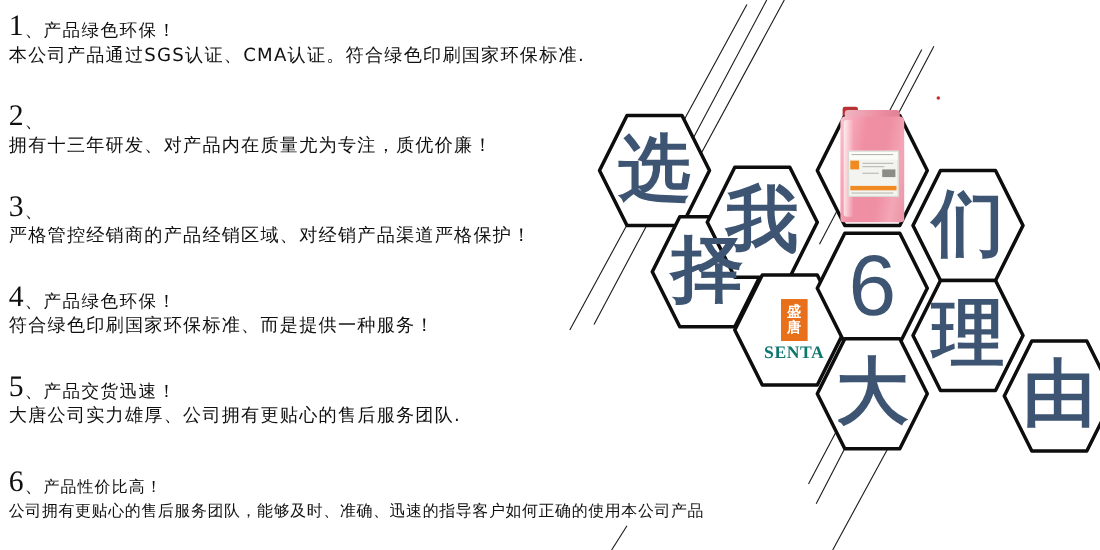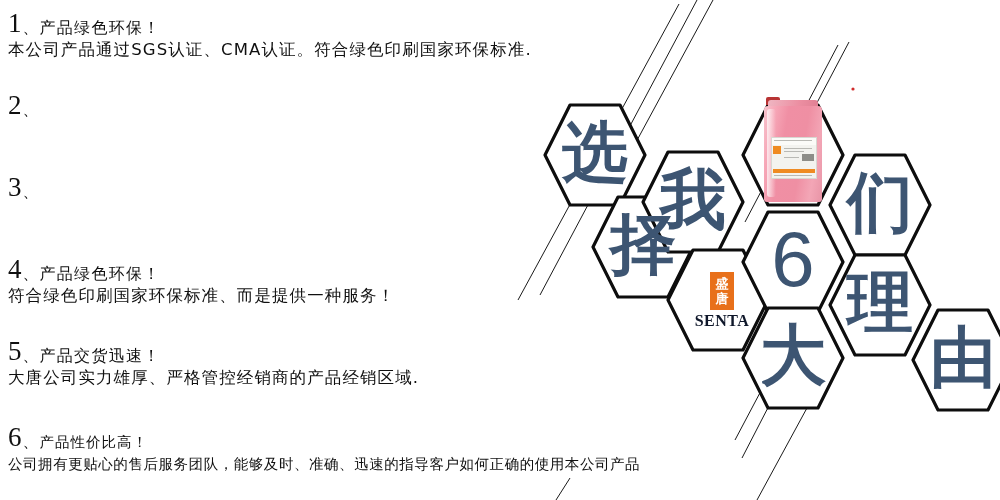--- a/index.html
+++ b/index.html
@@ -110,21 +110,21 @@
     border:1px solid #e8701a;
   }
   .logo-ch{
     color:#ffffff;font-size:13px;line-height:15px;font-weight:700;
     font-family:"DejaVu Sans","Liberation Sans",sans-serif;
     display:block;
   }
   .logo-text{
     margin-top:2px;
     font-family:"Liberation Serif","DejaVu Serif",serif;
-    font-weight:700;font-size:16px;line-height:17px;color:#0f172a;
+    font-weight:700;font-size:16px;line-height:17px;color:#0f766e;
     letter-spacing:0.5px;
   }
 </style>
 </head>
 <body>
 
 <div id="stage">
 
   <svg id="bg-lines" viewBox="0 0 1000 500" width="1000" height="500">
     <g stroke="#1a1a1a" stroke-width="1" fill="none">
@@ -150,45 +150,47 @@
         <span class="reason-title">产品绿色环保！</span>
       </div>
       <div class="reason-body">本公司产品通过SGS认证、CMA认证。符合绿色印刷国家环保标准.</div>
     </div>
 
     <div class="reason" style="top:92px">
       <div class="reason-head">
         <span class="reason-num">2</span>
         <span class="reason-sep">、</span>
       </div>
+      <div class="reason-body">拥有十三年研发、对产品内在质量尤为专注，质优价廉！</div>
     </div>
 
     <div class="reason" style="top:174px">
       <div class="reason-head">
         <span class="reason-num">3</span>
         <span class="reason-sep">、</span>
       </div>
+      <div class="reason-body">严格管控经销商的产品经销区域、对经销产品渠道严格保护！</div>
     </div>
 
     <div class="reason" style="top:256px">
       <div class="reason-head">
         <span class="reason-num">4</span>
         <span class="reason-sep">、</span>
         <span class="reason-title">产品绿色环保！</span>
       </div>
       <div class="reason-body">符合绿色印刷国家环保标准、而是提供一种服务！</div>
     </div>
 
     <div class="reason" style="top:338px">
       <div class="reason-head">
         <span class="reason-num">5</span>
         <span class="reason-sep">、</span>
         <span class="reason-title">产品交货迅速！</span>
       </div>
-      <div class="reason-body">大唐公司实力雄厚、严格管控经销商的产品经销区域.</div>
+      <div class="reason-body">大唐公司实力雄厚、公司拥有更贴心的售后服务团队.</div>
     </div>
 
     <div class="reason dense" style="top:424px">
       <div class="reason-head">
         <span class="reason-num">6</span>
         <span class="reason-sep">、</span>
         <span class="reason-title">产品性价比高！</span>
       </div>
       <div class="reason-body">公司拥有更贴心的售后服务团队，能够及时、准确、迅速的指导客户如何正确的使用本公司产品</div>
     </div>

